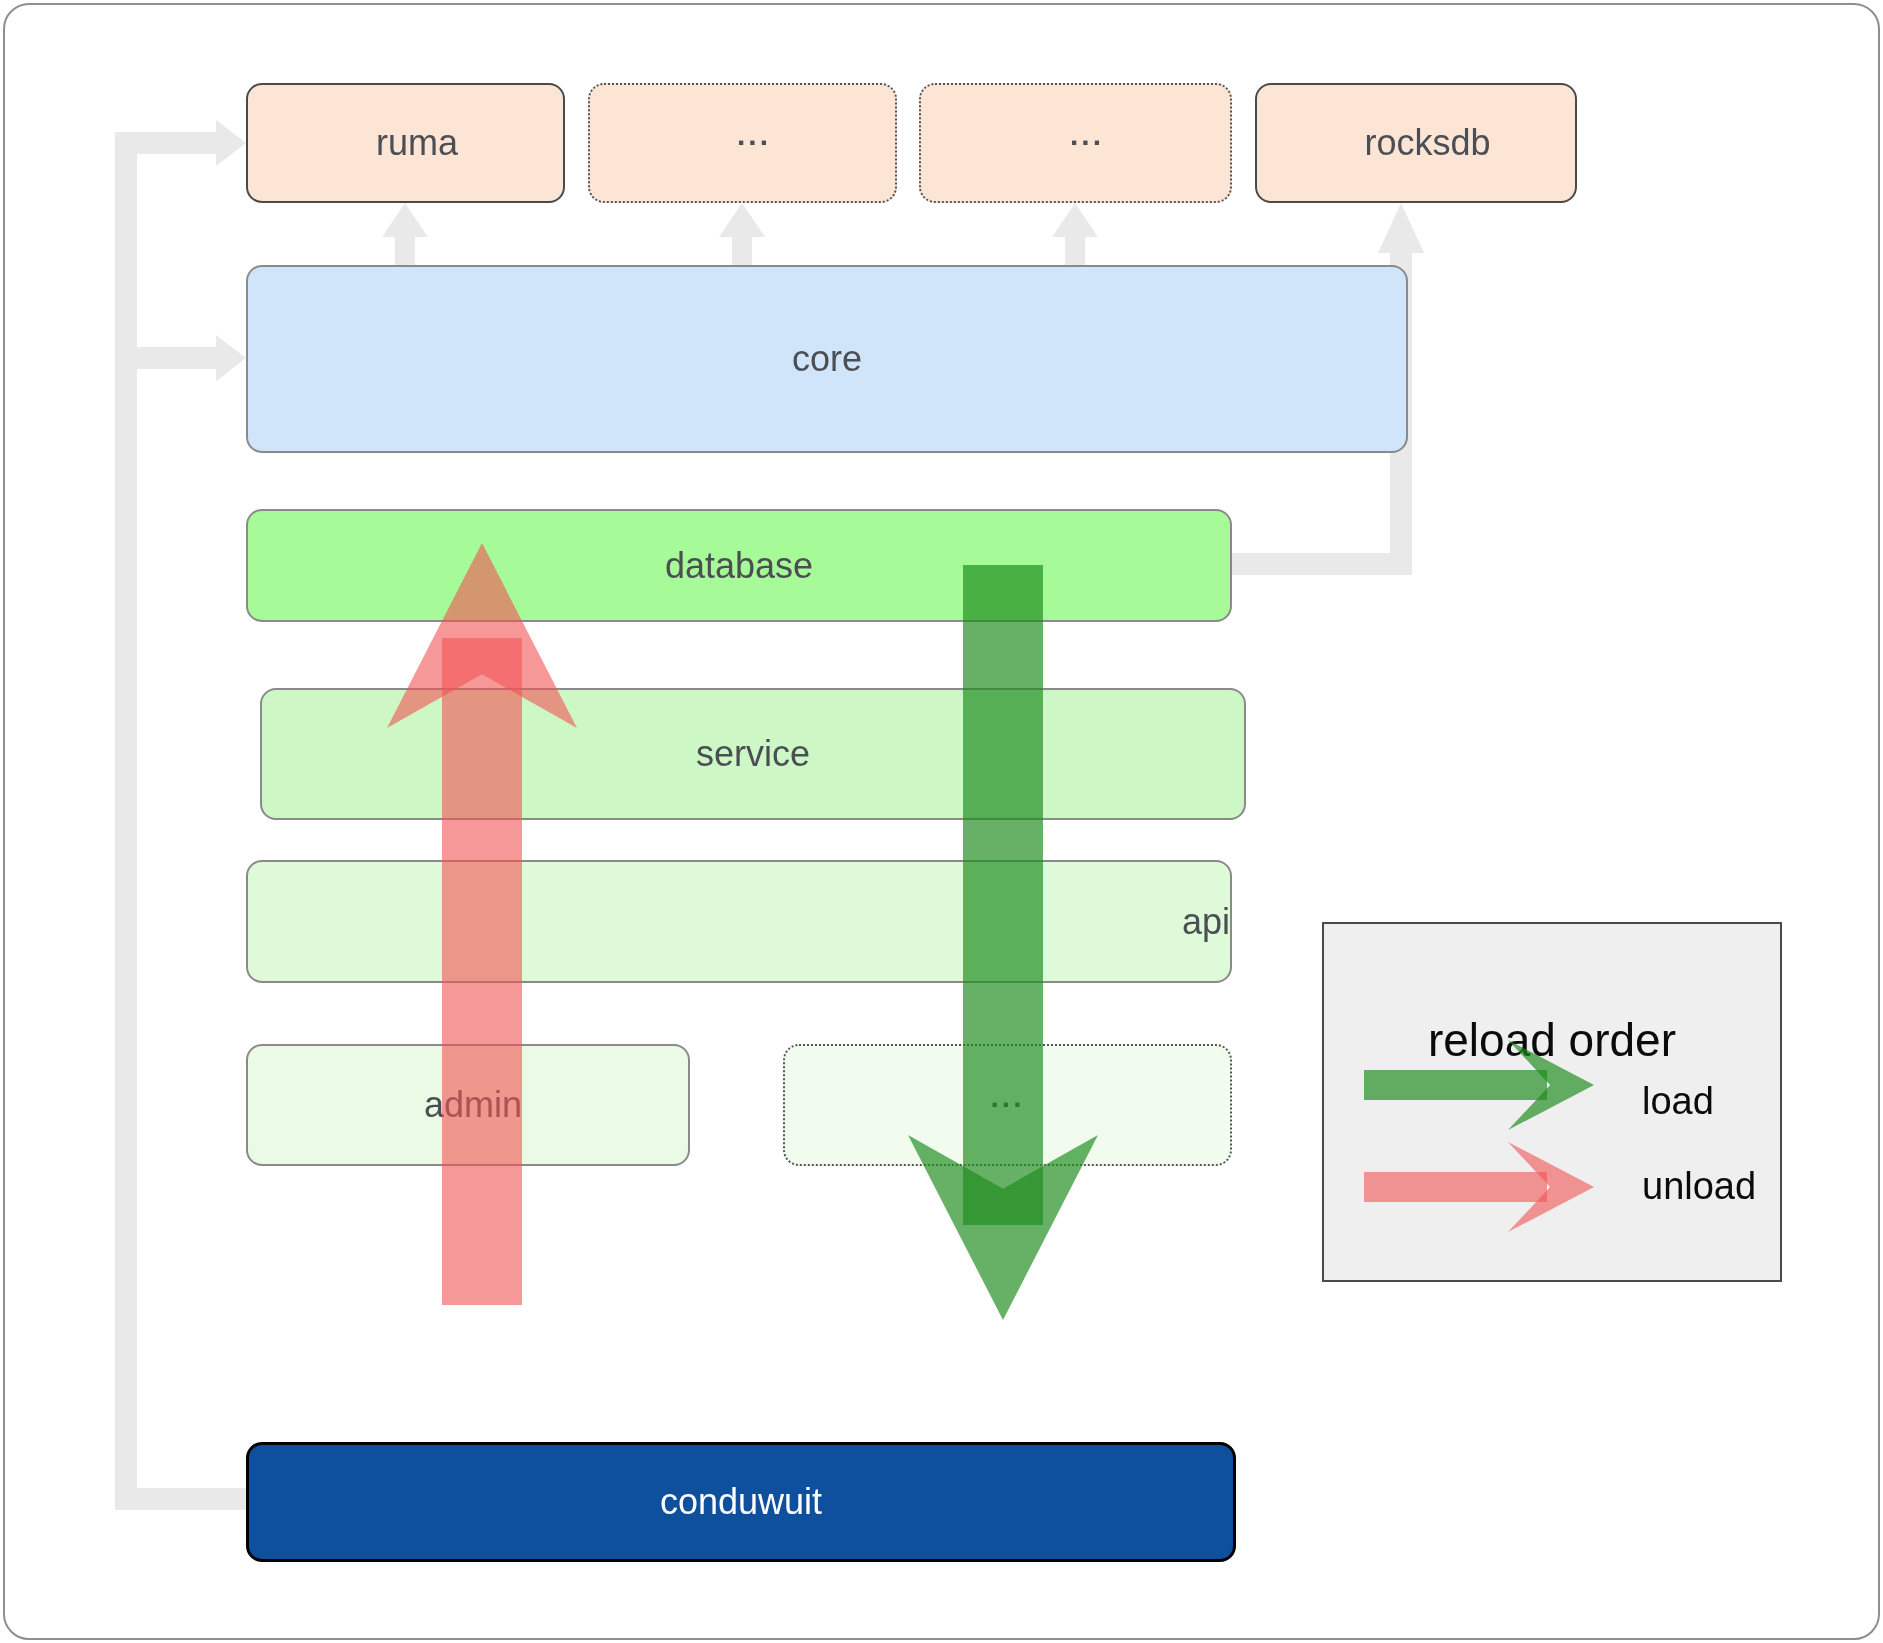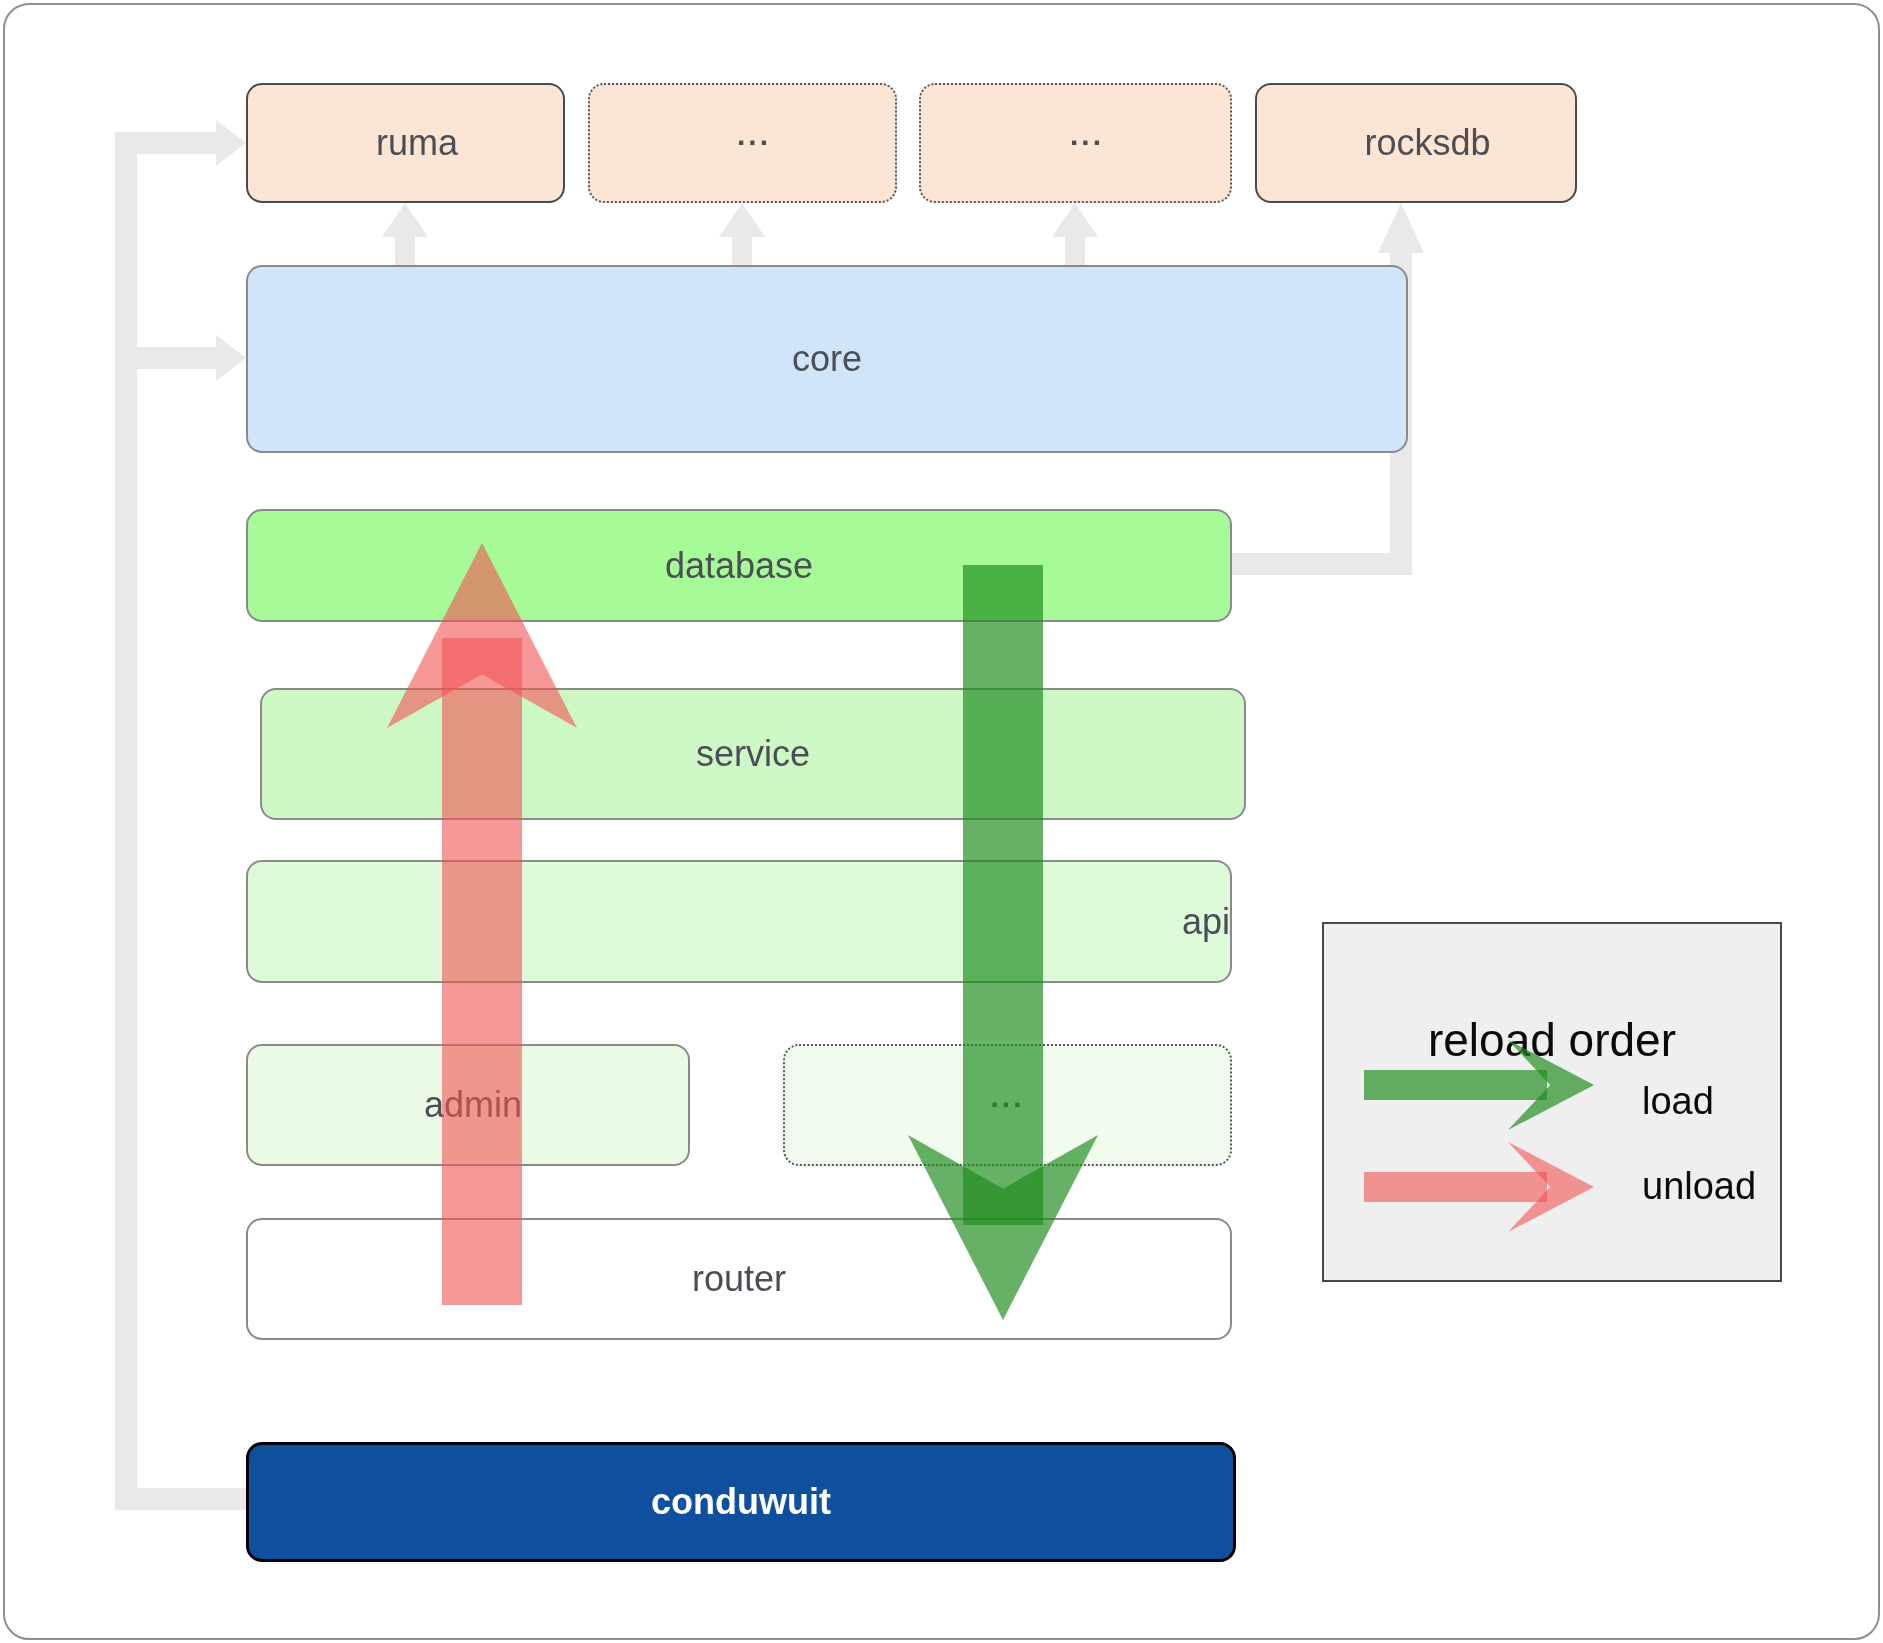--- a/index.html
+++ b/index.html
@@ -18,21 +18,21 @@
 
   .peach{background:var(--peach-fill);padding-left:23px;}
   .core{background:var(--core-fill);}
   .database{background:var(--database-fill);}
   .service{background:var(--service-fill);}
   .api{background:var(--api-fill);}
   .admin{background:var(--admin-fill);}
   .admin-ext{background:var(--admin-ext-fill);}
   .router{background:var(--router-fill);}
   .conduwuit{background:var(--conduwuit-fill);border:3px solid #000;
-             color:var(--conduwuit-text);font-weight:700;}
+             color:var(--conduwuit-text);font-weight:400;}
 
   
   .bar{position:absolute;background:var(--connector-gray);}
   .tri{position:absolute;background:var(--connector-gray);}
   .tri-right{clip-path:polygon(0 0,100% 50%,0 100%);}
   .tri-up{clip-path:polygon(50% 0,100% 100%,0 100%);}
 
   
   .red-fill{background:var(--unload-red);}
   .green-fill{background:var(--load-green);}
@@ -97,23 +97,20 @@
   </div>
   <div class="node api solid-gray" style="left:246px;top:860px;width:986px;height:123px;justify-content:flex-end;">
     <span>api</span>
   </div>
   <div class="node admin solid-gray" style="left:246px;top:1044px;width:444px;height:122px;padding-left:10px;">
     <span>admin</span>
   </div>
   <div class="node admin-ext dotted" style="left:783px;top:1044px;width:449px;height:122px;">
     <span class="dots">...</span>
   </div>
-  <div class="node router solid-gray" style="left:246px;top:1218px;width:986px;height:122px;">
-    <span>router</span>
-  </div>
   <div class="node conduwuit" style="left:246px;top:1442px;width:990px;height:120px;">
     <span>conduwuit</span>
   </div>
 
   <div class="head red-fill head-up-barbed" style="left:387px;top:543px;width:190px;height:185px;"></div>
   <div class="shaft red-fill" style="left:442px;top:638px;width:80px;height:667px;"></div>
 
   <div class="head green-fill head-down-barbed" style="left:908px;top:1135px;width:190px;height:185px;"></div>
   <div class="shaft green-fill" style="left:963px;top:565px;width:80px;height:660px;"></div>
 

